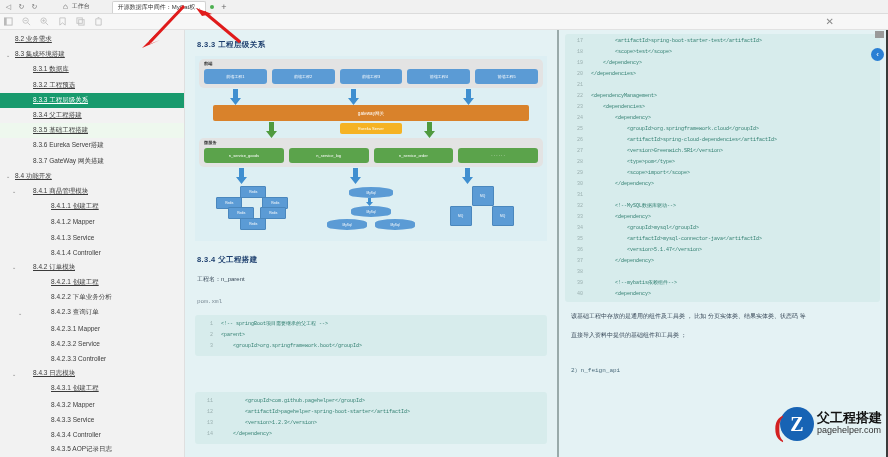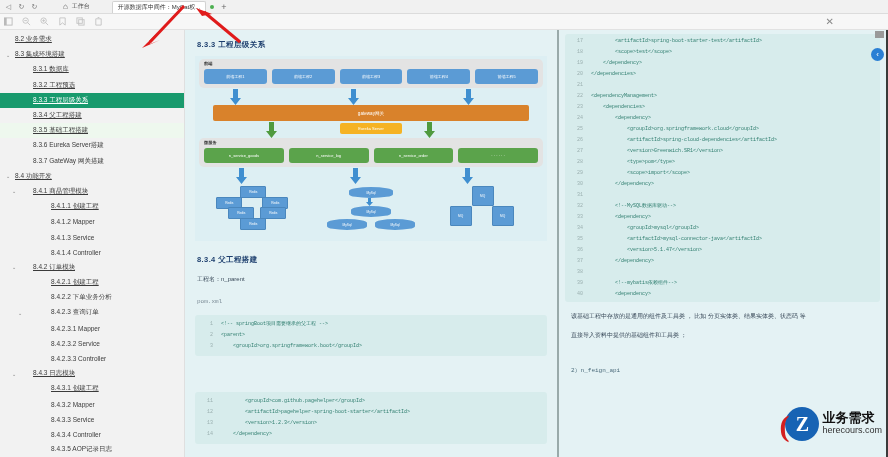--- a/index.html
+++ b/index.html
@@ -537,22 +537,22 @@
         <p class="para" style="margin-left:6px;margin-top:10px">直接导入资料中提供的基础组件和工具类 ；</p>
         <p class="para mono" style="margin-left:6px;margin-top:26px;color:#4a6a7a">2）n_feign_api</p>
       </div>
 
       <div class="wm">
         <div class="wm-circ">
           <span class="wm-swoosh">(</span>
           <span>Z</span>
         </div>
         <div>
-          <div class="wm-t1">业务需求</div>
-          <div class="wm-t2">herecours.com</div>
+          <div class="wm-t1">父工程搭建</div>
+          <div class="wm-t2">pagehelper.com</div>
         </div>
       </div>
 
       <span class="sq-btn"></span>
       <span class="float-btn" style="top:18px">‹</span>
     </div>
   </div>
 </div>
 
 <svg class="red-arrow" style="left:140px;top:4px;width:50px;height:44px">

